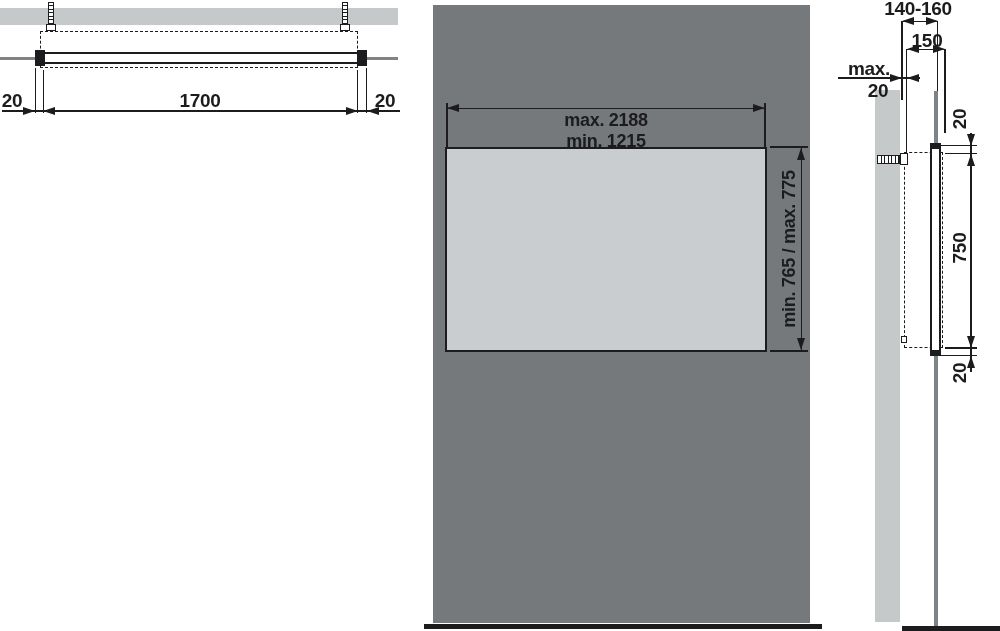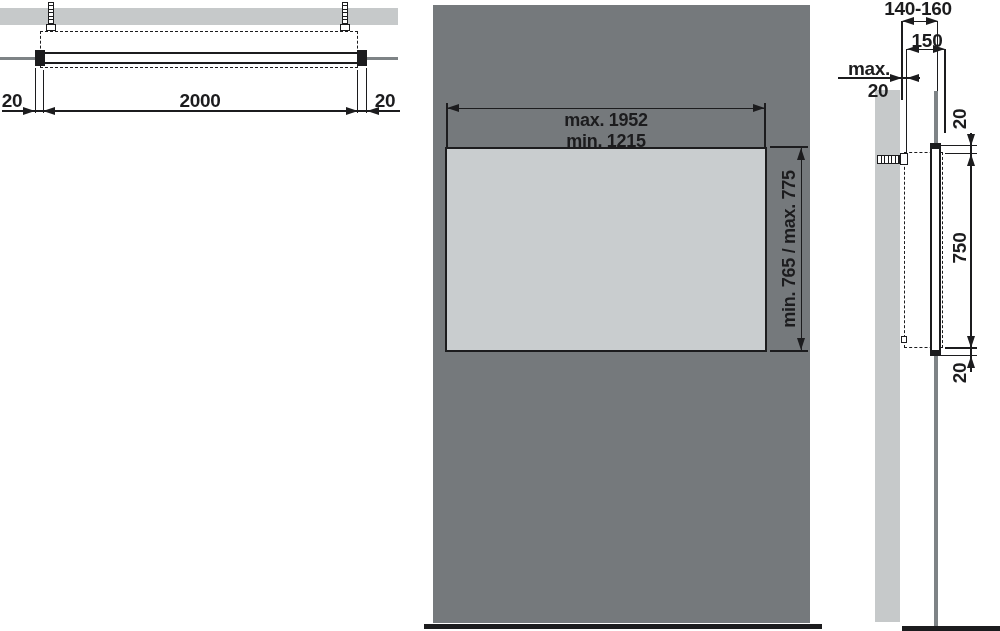--- a/index.html
+++ b/index.html
@@ -57,36 +57,36 @@
     <div class="abs ink" style="left:42.5px;top:70px;width:1.5px;height:43px;"></div>
     <div class="abs ink" style="left:356.5px;top:70px;width:1.5px;height:43px;"></div>
     <div class="abs ink" style="left:365.5px;top:68px;width:1.5px;height:45px;"></div>
     <div class="abs ink" style="left:2px;top:110px;width:398px;height:1.5px;"></div>
     <div class="tr r" style="left:23px;top:106.75px;"></div>
     <div class="tr l" style="left:43px;top:106.75px;"></div>
     <div class="tr r" style="left:346px;top:106.75px;"></div>
     <div class="tr l" style="left:367px;top:106.75px;"></div>
 
     <div class="lbl" style="left:12px;top:100px;">20</div>
-    <div class="lbl" style="left:200px;top:100px;">2000</div>
+    <div class="lbl" style="left:200px;top:100px;">1700</div>
     <div class="lbl" style="left:385px;top:100px;">20</div>
   </div>
 
   <div>
     <div class="abs" style="left:433px;top:5px;width:377px;height:618px;background:var(--panel-dark);"></div>
     <div class="abs" style="left:445px;top:147px;width:322px;height:205px;background:var(--mirror-fill);border:2px solid var(--line-black);"></div>
     <div class="abs ink" style="left:424px;top:624px;width:398px;height:5px;"></div>
 
     <div class="abs ink" style="left:446px;top:103px;width:1.5px;height:44px;"></div>
     <div class="abs ink" style="left:764px;top:103px;width:1.5px;height:44px;"></div>
     <div class="abs ink" style="left:447px;top:107.5px;width:318px;height:1.5px;"></div>
     <div class="tr l" style="left:447px;top:104.25px;"></div>
     <div class="tr r" style="left:753px;top:104.25px;"></div>
     <div class="lbl sm" style="left:606px;top:97px;margin-top:44px;">min. 1215</div>
-    <div class="lbl sm" style="left:606px;top:120px;">max. 1952</div>
+    <div class="lbl sm" style="left:606px;top:120px;">max. 2188</div>
 
     <div class="abs ink" style="left:770px;top:146px;width:38px;height:1.5px;"></div>
     <div class="abs ink" style="left:770px;top:350px;width:38px;height:1.5px;"></div>
     <div class="abs ink" style="left:800.5px;top:148px;width:1.5px;height:202px;"></div>
     <div class="tr u" style="left:797.25px;top:148px;"></div>
     <div class="tr d" style="left:797.25px;top:338px;"></div>
     <div class="lbl sm rot" style="left:789px;top:249px;">min. 765 / max. 775</div>
   </div>
 
   <div>

